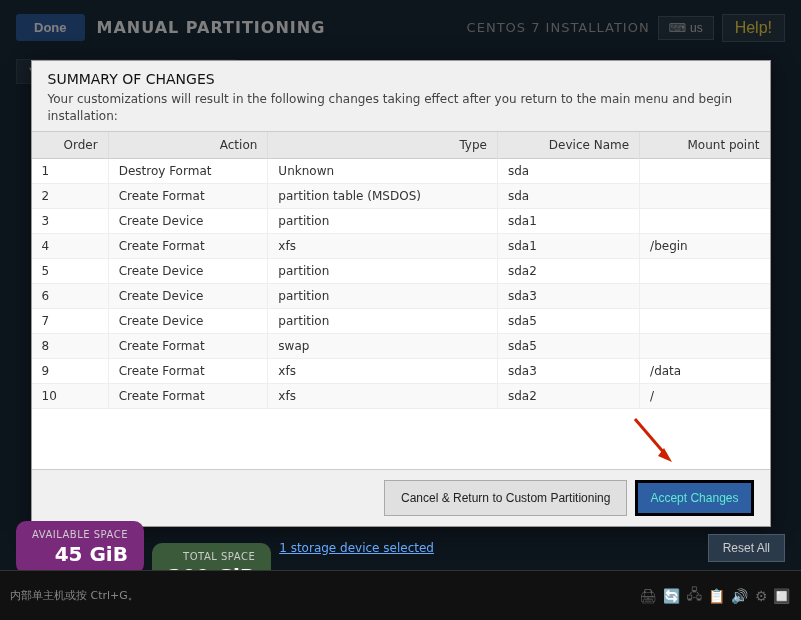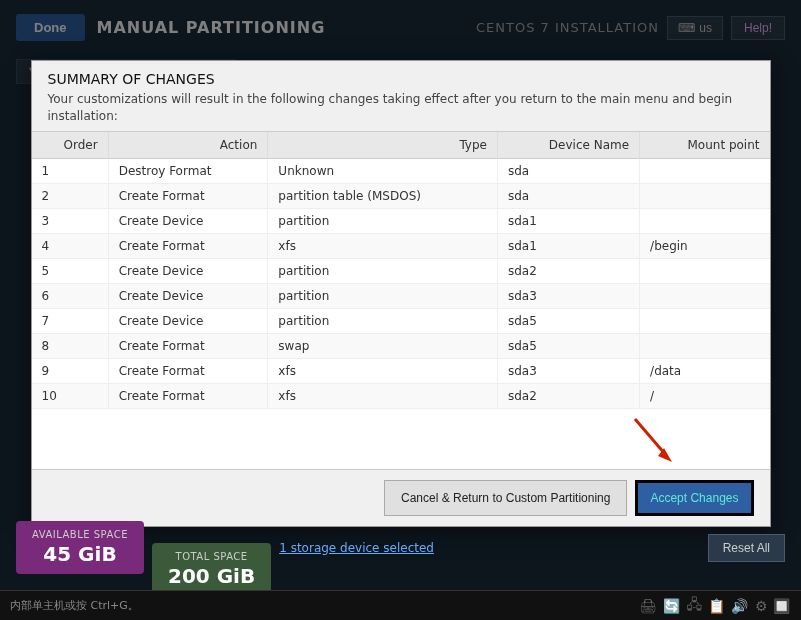--- a/index.html
+++ b/index.html
@@ -56,23 +56,23 @@
       padding: 4px 10px;
       font-size: 12px;
       cursor: pointer;
       display: flex;
       align-items: center;
       gap: 4px;
     }
     .help-btn {
       background: #2a3a4a;
       border: 1px solid #4a5a6a;
-      color: #f0abfc;
+      color: #fde047;
       padding: 4px 12px;
-      font-size: 12px;
+      font-size: 16px;
       cursor: pointer;
     }
 
     
     .main-area {
       display: flex;
       padding: 0 16px;
       gap: 8px;
       height: 60px;
       align-items: flex-start;
@@ -227,23 +227,23 @@
       left: 0;
       right: 0;
       display: flex;
       align-items: center;
       padding: 0 16px;
       gap: 8px;
       height: 65px;
     }
     .space-box {
       padding: 8px 16px;
-      border-radius: 4px;
+      border-radius: 10px;
       min-width: 100px;
-      text-align: center;
+      text-align: right;
     }
     .available-box {
       background: #7a2a7a;
     }
     .total-box {
       background: #3a5a3a;
       margin-top: 44px;
     }
     .space-label {
       font-size: 10px;
@@ -275,21 +275,21 @@
       cursor: pointer;
       margin-left: auto;
     }
 
     
     .status-bar {
       position: absolute;
       bottom: 0;
       left: 0;
       right: 0;
-      height: 30px;
+      height: 50px;
       background: #111;
       display: flex;
       align-items: center;
       justify-content: space-between;
       padding: 12px 10px;
       border-top: 1px solid #333;
     }
     .status-text {
       color: #888;
       font-size: 11px;

